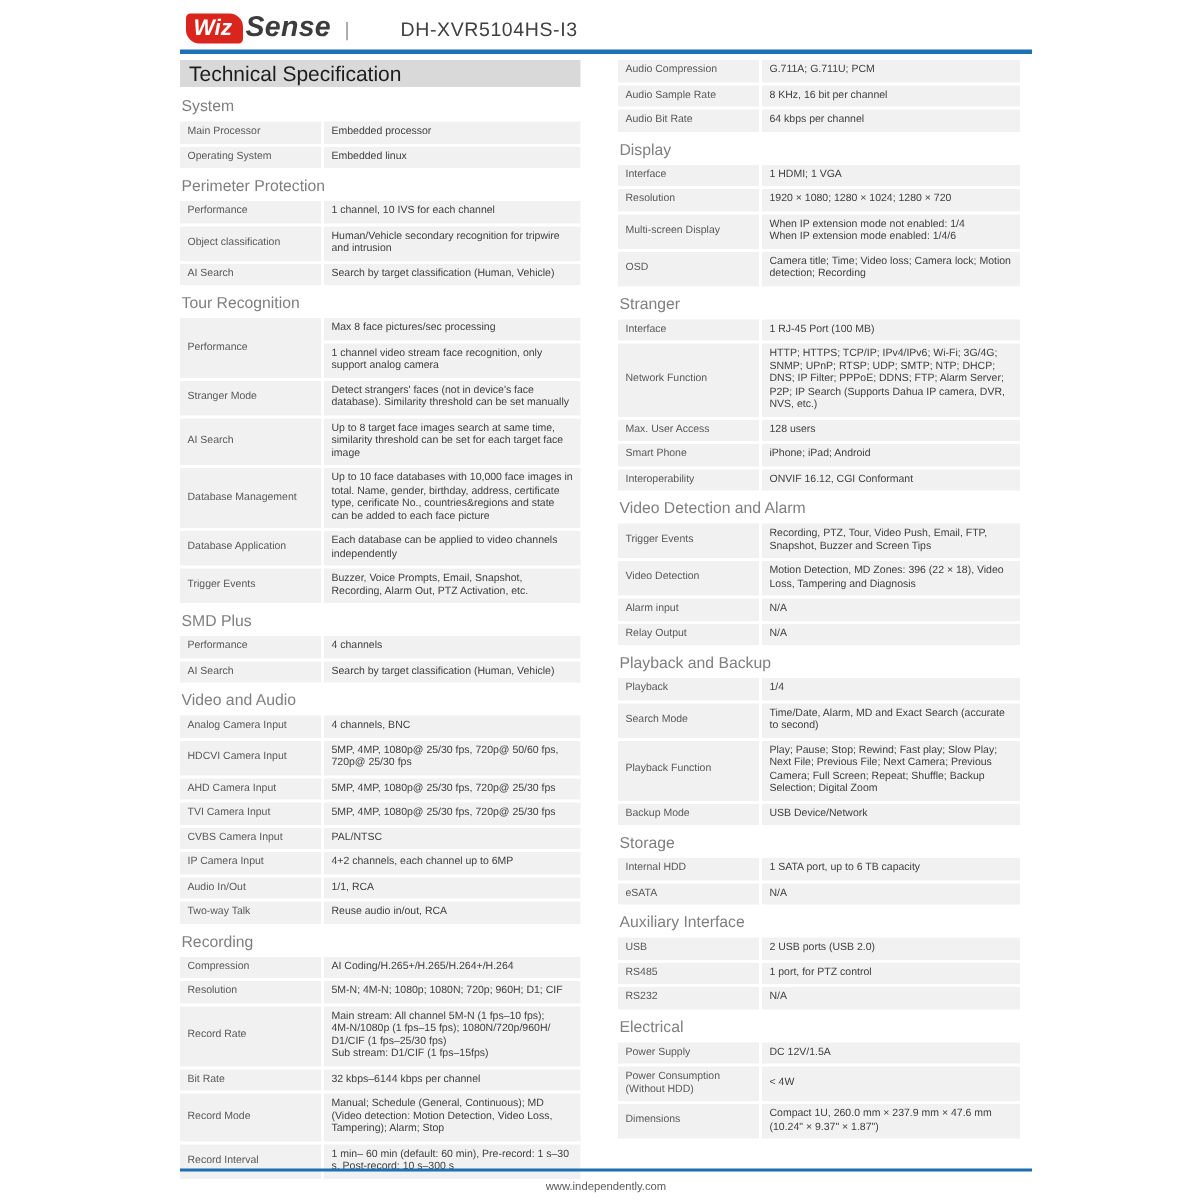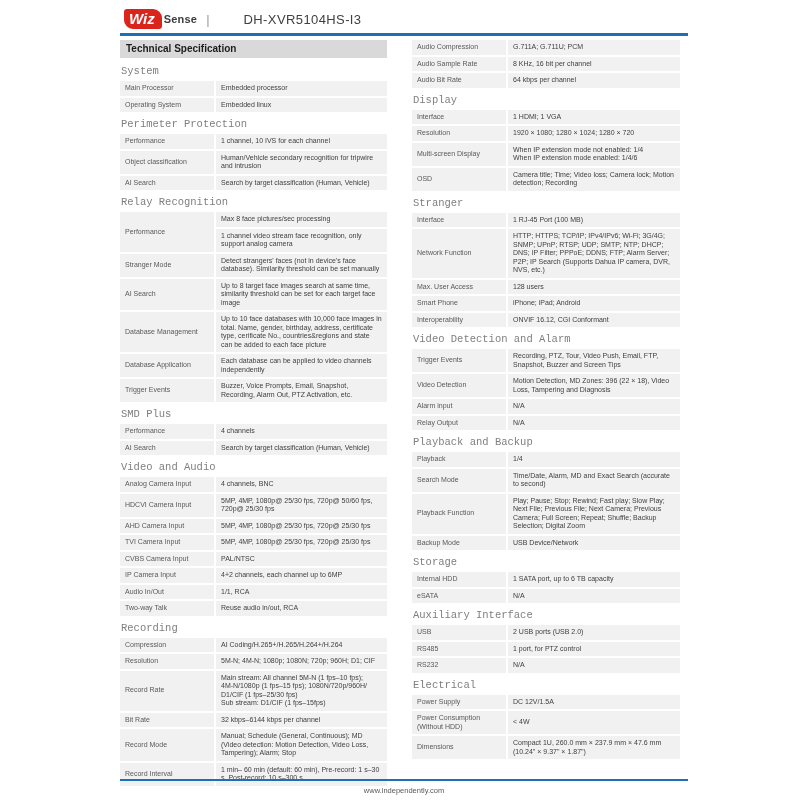--- a/index.html
+++ b/index.html
@@ -5,36 +5,36 @@
   * { margin:0; padding:0; box-sizing:border-box; }
   html,body { background:#ffffff; }
   body { font-family:"Liberation Sans", sans-serif; }
   .page { position:relative; width:732px; height:800px; background:#fff; overflow:hidden; }
 
   
   .hdr { position:absolute; left:124px; top:7px; height:24px; display:flex; align-items:center; }
   .wiz-box { display:inline-block; background:var(--logo-red,#d9251c); color:#fff;
              font-weight:bold; font-style:italic; font-size:15px; line-height:15px;
              padding:2px 7px 3px 5px; border-radius:3px 9px 3px 9px; }
-  .sense { color:#3c3c3c; font-weight:bold; font-size:11px; margin-left:2px; letter-spacing:0.2px; }
+  .sense { color:#3c3c3c; font-weight:bold; font-style:italic; font-size:19px; margin-left:2px; letter-spacing:0.2px; }
   .hdr-sep { color:#9a9a9a; font-size:13px; margin:0 7px 0 9px; font-weight:300; }
   .product { color:#404040; font-size:13px; letter-spacing:0.4px;margin-left:27px; }
 
   .top-rule { position:absolute; left:120px; top:33px; width:568px; height:3px; background:var(--accent,#1f6fb5); }
 
   
   .col { position:absolute; top:40px; }
   .col-left  { left:120px; width:267px; }
   .col-right { left:412px; width:268px; }
 
-  .spec-bar { background:var(--bar-bg,#d9d9d9); color:#1d1d1d; font-weight:bold;
-              font-size:10px; line-height:10px; padding:4px 6px; margin-bottom:7px; }
+  .spec-bar { background:var(--bar-bg,#d9d9d9); color:#1d1d1d; font-weight:normal;
+              font-size:14px; line-height:10px; padding:4px 6px; margin-bottom:7px; }
 
   .section-title { font-size:10.5px; line-height:12px; color:#7f7f7f; font-weight:400;
-                   margin:6px 0 4px 1px;font-family:Liberation Mono, monospace; }
+                   margin:6px 0 4px 1px; }
 
   .row { display:flex; gap:2px; margin-bottom:2px; }
   .cell { background:var(--row-bg,#f1f1f1); font-size:7px; line-height:8.5px; }
   .label { flex:0 0 94px; color:#595959; padding:3px 3px 3px 5px;
            display:flex; align-items:center; white-space:pre-line; }
   .vals { flex:1; display:flex; flex-direction:column; gap:2px; }
   .value { flex:1; color:#404040; padding:3px 5px; display:flex; align-items:center;
            white-space:pre-line; }
 
   
@@ -83,21 +83,21 @@
         <div class="vals">
           <div class="cell value">Human/Vehicle secondary recognition for tripwire and intrusion</div>
         </div>
       </div>
       <div class="row">
         <div class="cell label">AI Search</div>
         <div class="vals">
           <div class="cell value">Search by target classification (Human, Vehicle)</div>
         </div>
       </div>
-      <div class="section-title">Relay Recognition</div>
+      <div class="section-title">Tour Recognition</div>
       <div class="row">
         <div class="cell label">Performance</div>
         <div class="vals">
           <div class="cell value">Max 8 face pictures/sec processing</div>
           <div class="cell value">1 channel video stream face recognition, only support analog camera</div>
         </div>
       </div>
       <div class="row">
         <div class="cell label">Stranger Mode</div>
         <div class="vals">

